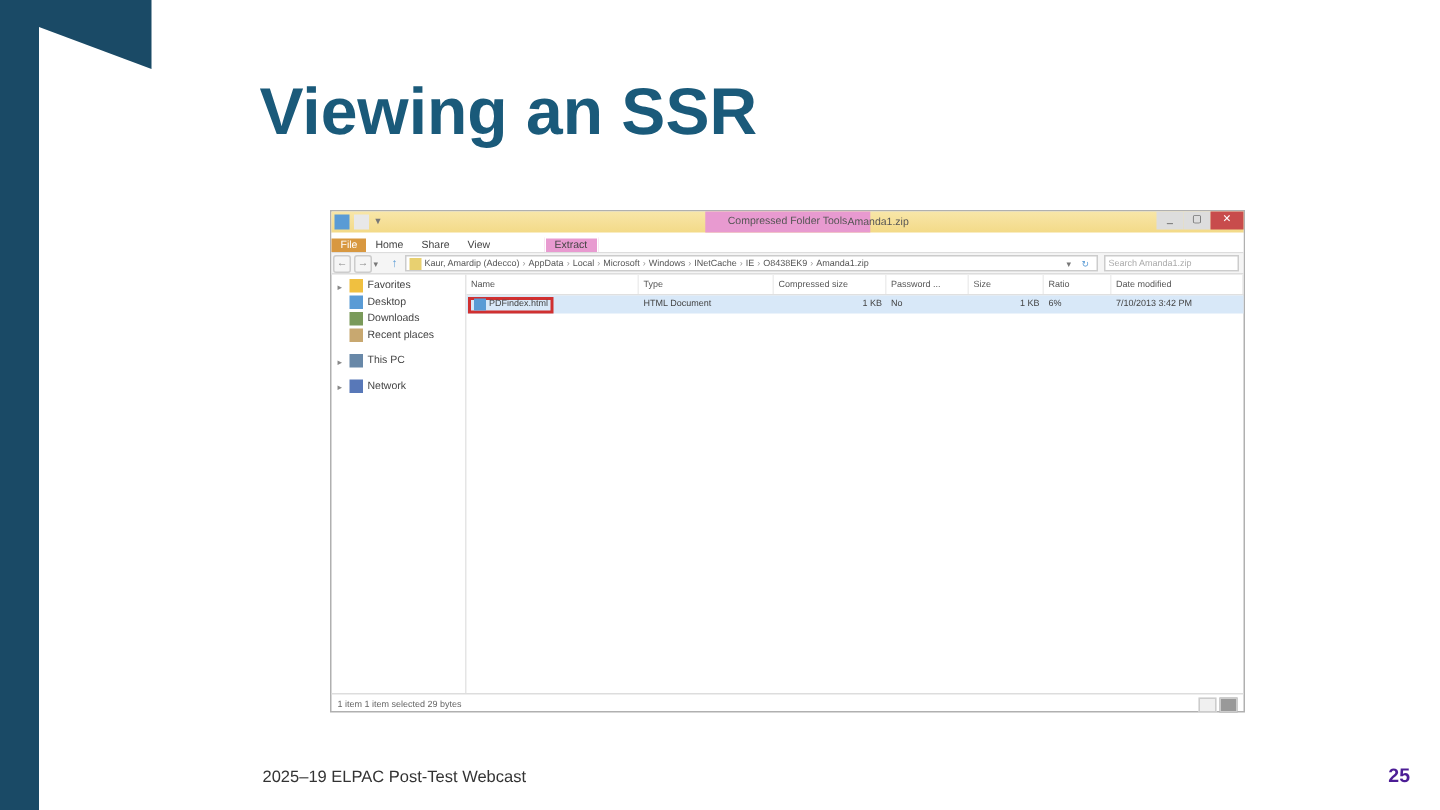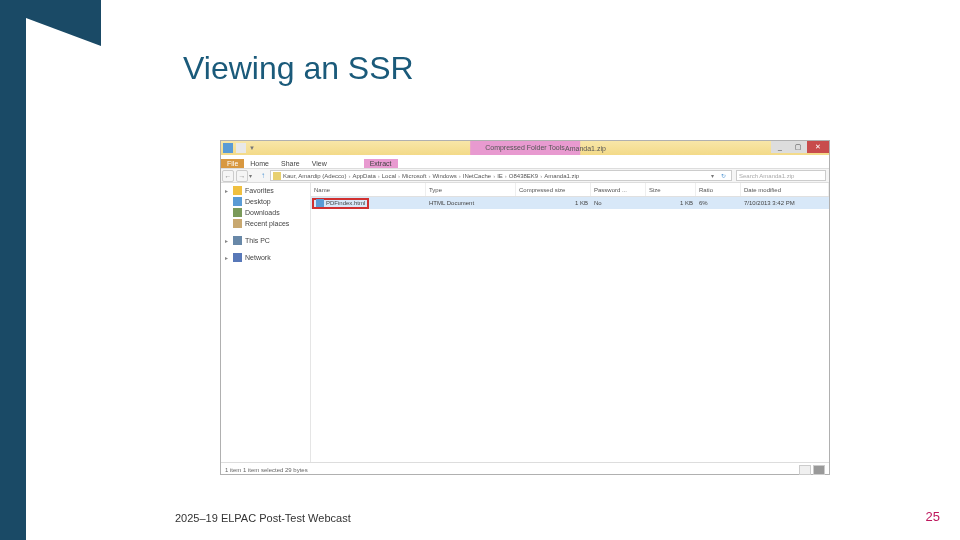--- a/index.html
+++ b/index.html
@@ -1,20 +1,20 @@
 <!DOCTYPE html>
 <html><head>
 <meta charset="utf-8">
 <style>
   * { box-sizing: border-box; margin: 0; padding: 0; }
   body { width: 960px; height: 540px; font-family: Arial, sans-serif; background: #fff; position: relative; overflow: hidden; }
   .side-bar { position: absolute; left: 0; top: 0; width: 26px; height: 540px; background: #1a4a66; }
   .side-accent { position: absolute; left: 26px; top: 0; width: 75px; height: 18px; background: #1a4a66; }
   .side-tri { position: absolute; left: 26px; top: 18px; width: 0; height: 0; border-left: 75px solid transparent; border-top: 28px solid #1a4a66; }
-  .slide-title { position: absolute; left: 183px; top: 50px; font-size: 32px; color: #1a5a7a; font-weight: 400; }
+  .slide-title { position: absolute; left: 173px; top: 50px; font-size: 44px; color: #1a5a7a; font-weight: 700; }
   .screenshot { position: absolute; left: 220px; top: 140px; width: 610px; height: 335px; border: 1px solid #b0b0b0; background: #fff; font-size: 7px; }
   .titlebar { height: 14px; background: linear-gradient(#f8e6a8, #f3da88); display: flex; align-items: center; position: relative; }
   .win-icon { width: 10px; height: 10px; background: #5a9bd5; margin: 0 3px 0 2px; }
   .win-icon2 { width: 10px; height: 10px; background: #e8e8e8; margin-right: 3px; }
   .down-arrow { font-size: 6px; color: #777; margin-right: 4px; }
   .tool-tab { position: absolute; left: 50%; transform: translateX(-50%); height: 14px; background: #e89ad0; color: #555; padding: 0 15px; line-height: 14px; font-size: 7px; }
   .win-title { position: absolute; left: 50%; transform: translateX(40px); font-size: 7px; color: #555; }
   .win-ctrls { position: absolute; right: 0; top: 0; display: flex; }
   .win-btn { width: 22px; height: 12px; background: #c84c4c; color: #fff; text-align: center; line-height: 12px; font-size: 7px; }
   .win-btn.min { background: #ddd; color: #444; width: 18px; }
@@ -61,21 +61,21 @@
   .fcell.csize { width: 75px; text-align: right; }
   .fcell.pass { width: 55px; }
   .fcell.size { width: 50px; text-align: right; }
   .fcell.ratio { width: 45px; }
   .fcell.date { flex: 1; }
   .status { height: 14px; border-top: 1px solid #ddd; display: flex; align-items: center; font-size: 6px; color: #666; padding: 0 4px; justify-content: space-between; }
   .status-views { display: flex; gap: 2px; }
   .view-btn { width: 12px; height: 10px; border: 1px solid #ccc; background: #f0f0f0; }
   .view-btn.active { background: #999; }
   .footer-text { position: absolute; left: 175px; bottom: 16px; font-size: 11px; color: #333; }
-  .page-num { position: absolute; right: 20px; bottom: 16px; font-size: 13px; font-weight: normal; color: #be185d; }
+  .page-num { position: absolute; right: 20px; bottom: 16px; font-size: 13px; font-weight: bold; color: #4c1d95; }
 </style>
 </head>
 <body>
 
 <div class="side-bar"></div>
 <div class="side-accent"></div>
 <div class="side-tri"></div>
 
 <div class="slide-title">Viewing an SSR</div>
 

